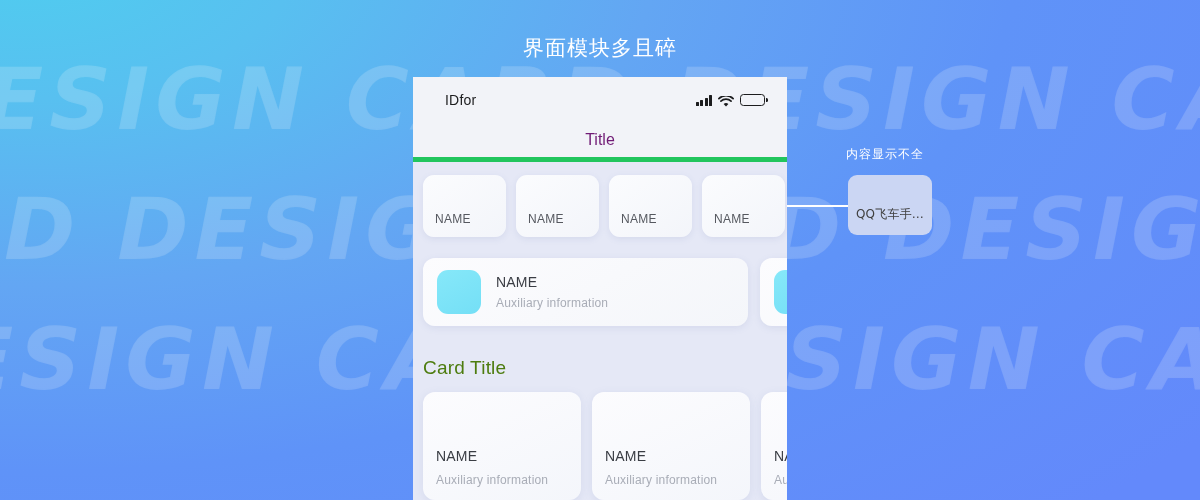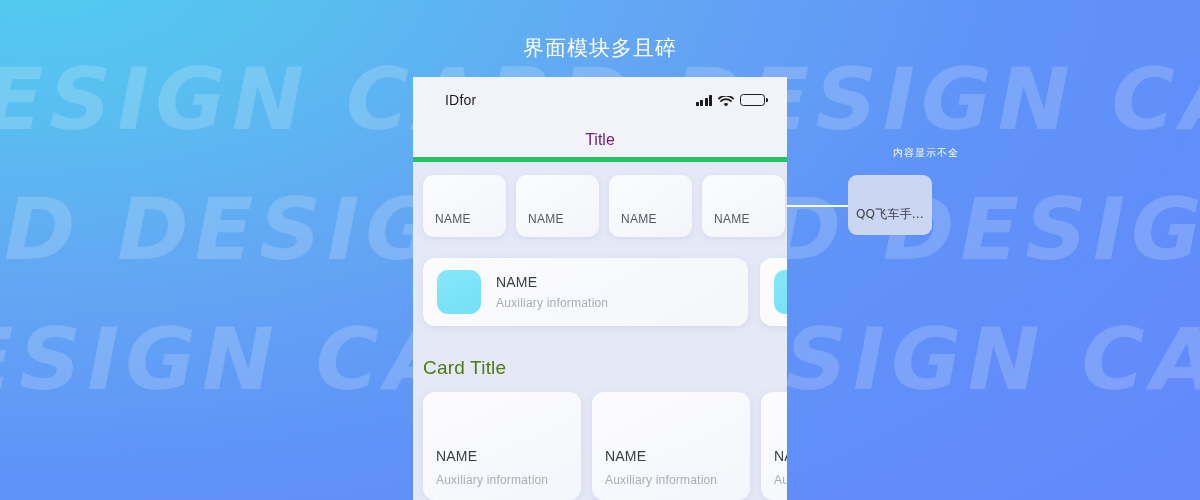--- a/index.html
+++ b/index.html
@@ -237,25 +237,24 @@
     color: #a9adb7;
     white-space: nowrap;
     letter-spacing: .2px;
   }
 
   
   #annotation-label {
     position: absolute;
     left: 846px;
     top: 146px;
-    font-size: 10px;
+    font-size: 12px;
     color: #ffffff;
     letter-spacing: 1px;
     font-family: "DejaVu Sans", "Liberation Sans", sans-serif;
-    margin-left: 47px;
   }
   #connector-line {
     position: absolute;
     left: 787px;
     top: 205px;
     width: 61px;
     height: 1.6px;
     background: #ffffff;
   }
   #annotation-card {

